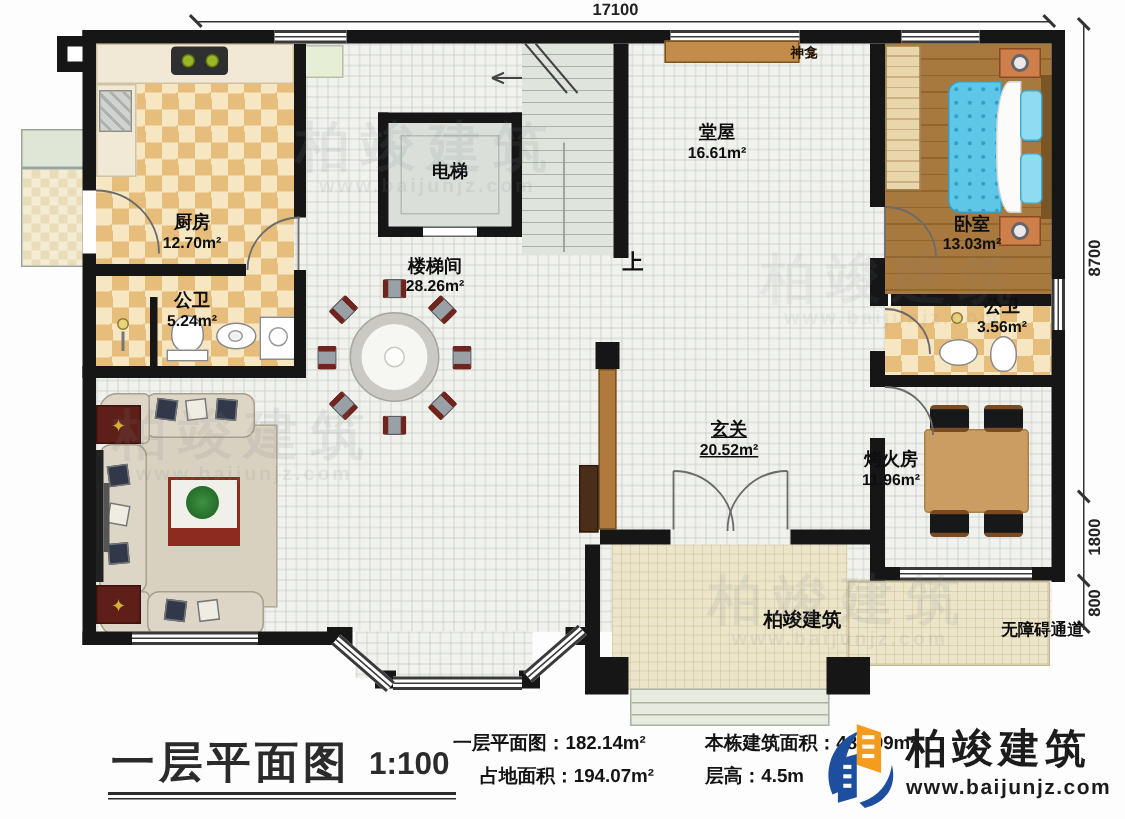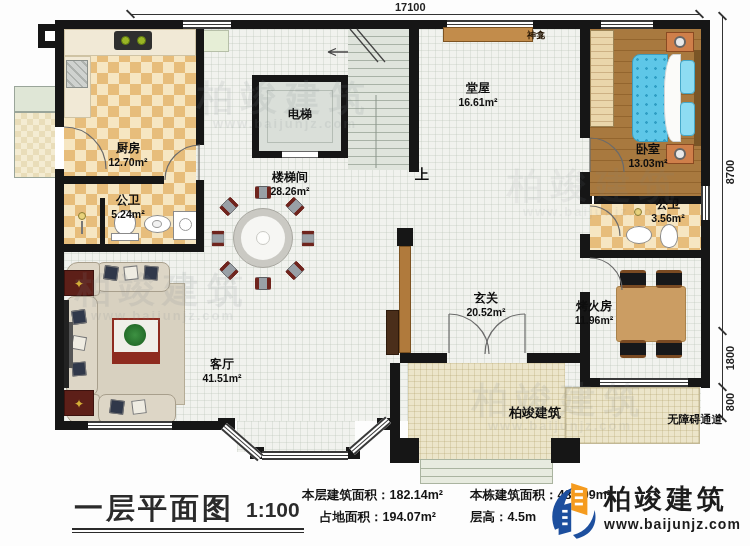--- a/index.html
+++ b/index.html
@@ -256,31 +256,27 @@
     <div class="area">16.61m²</div>
   </div>
   <div class="rlabel" style="left:608px;top:143px;width:80px;">
     <div>卧室</div>
     <div class="area">13.03m²</div>
   </div>
   <div class="rlabel" style="left:628px;top:198px;width:80px;">
     <div>公卫</div>
     <div class="area">3.56m²</div>
   </div>
-  <div class="rlabel" style="left:446px;top:292px;width:80px;">
+  <div class="rlabel" style="left:446px;top:280px;width:80px;text-decoration:underline;">
     <div>玄关</div>
     <div class="area">20.52m²</div>
   </div>
   <div class="rlabel" style="left:556px;top:300px;width:76px;">
     <div>烤火房</div>
     <div class="area">11.96m²</div>
-  </div>
-  <div class="rlabel" style="left:180px;top:358px;width:84px;">
-    <div>客厅</div>
-    <div class="area">41.51m²</div>
   </div>
   <div class="small-label" style="left:362px;top:166px;width:24px;font-size:14px;">上</div>
   <div class="small-label" style="left:437px;top:404px;width:100px;font-size:13px;">柏竣建筑</div>
   <div class="small-label" style="left:597px;top:412px;width:100px;font-size:11px;">无障碍通道</div>
 
   <div class="wm" style="left:150px;top:80px;width:270px;">
     <div class="t">柏竣建筑</div>
     <div class="u">www.baijunjz.com</div>
   </div>
   <div class="wm" style="left:28px;top:272px;width:270px;">
@@ -295,21 +291,21 @@
     <div class="t">柏竣建筑</div>
     <div class="u">www.baijunjz.com</div>
   </div>
 
   <div class="abs" style="left:74px;top:489px;font-size:29px;font-weight:bold;letter-spacing:3px;color:#2b2b2b;z-index:40;">一层平面图</div>
   <div class="abs" style="left:246px;top:498px;font-size:21px;font-weight:bold;color:#2b2b2b;z-index:40;">1:100</div>
   <div class="abs" style="left:72px;top:528px;width:232px;height:2px;background:#2b2b2b;z-index:40;"></div>
   <div class="abs" style="left:72px;top:532px;width:232px;height:1px;background:#2b2b2b;z-index:40;"></div>
 
   <div class="stat" style="left:302px;top:487px;">
-    <span>本层建筑面积：</span><span>182.14m²</span>
+    <span>一层平面图：</span><span>182.14m²</span>
   </div>
   <div class="stat" style="left:320px;top:509px;">
     <span>占地面积：</span><span>194.07m²</span>
   </div>
   <div class="stat" style="left:470px;top:487px;">
     <span>本栋建筑面积：</span><span>489.99m²</span>
   </div>
   <div class="stat" style="left:470px;top:509px;">
     <span>层高：</span><span>4.5m</span>
   </div>

